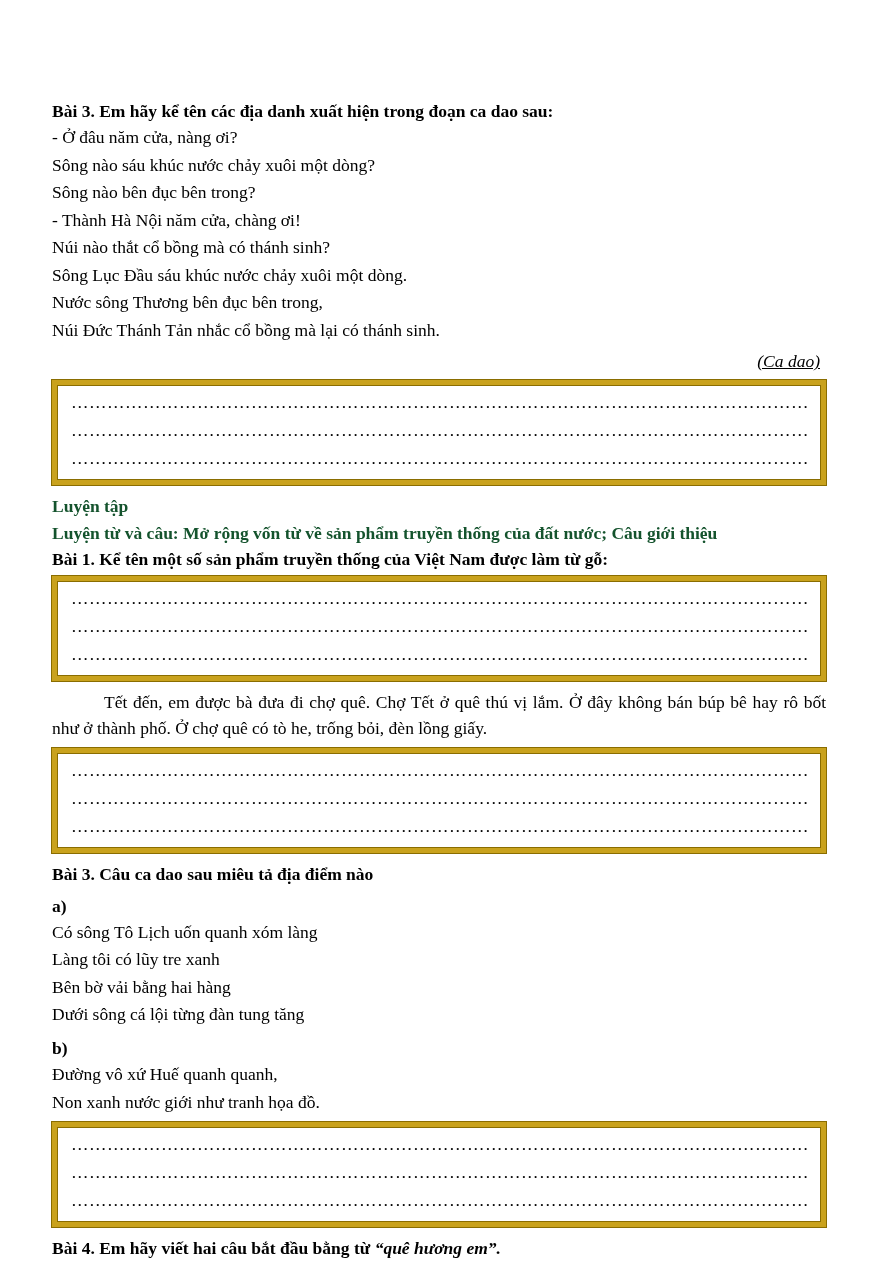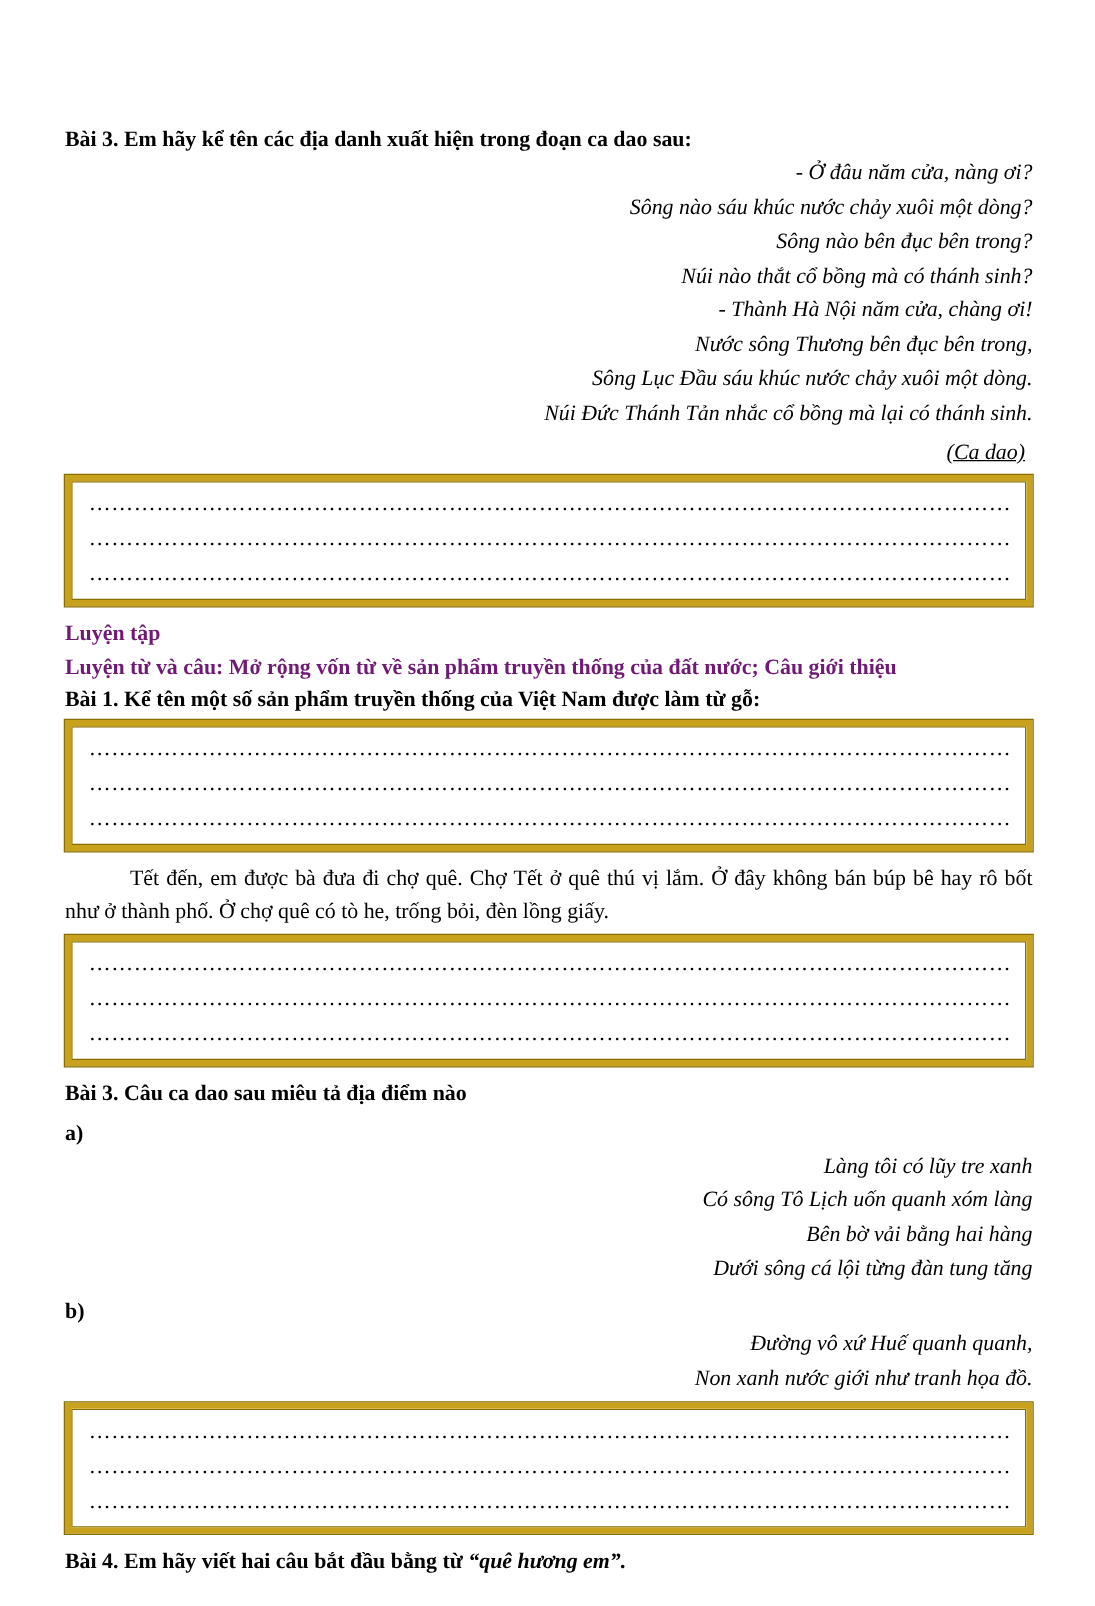--- a/index.html
+++ b/index.html
@@ -10,23 +10,23 @@
     padding:98px 50px 42px 52px;
     font-family:"Liberation Serif", serif;
     font-size:17.5px;
     line-height:1.5;
     color:#000;
     background:#fff;
     overflow:hidden;
   }
   p{margin:0;}
   .italic{font-style:italic;}
-  .center{text-align:right;font-style:italic;}
+  .center{text-align:left;}
   .right{text-align:right;text-decoration:underline;}
-  .blue{color:#701a75;font-weight:bold;}
+  .blue{color:#14532d;font-weight:bold;}
   .title{font-weight:bold;}
   .poem p{line-height:1.57;}
   .source{margin:4px 6px 6px 0;font-style:italic;}
   .answer-box{
     border:5px solid #c9a21d;
     outline:1px solid #8a6d00;
     box-shadow:inset 0 0 0 1px #8a6d00;
     margin:4px 0 8px 0;
     padding:3px 12px 8px 14px;
   }
@@ -47,24 +47,24 @@
 <body>
 
 <div class="page">
 
   <section>
     <p class="title" style="margin-top:0;">Bài 3. Em hãy kể tên các địa danh xuất hiện trong đoạn ca dao sau:</p>
     <div class="poem center">
       <p>- Ở đâu năm cửa, nàng ơi?</p>
       <p>Sông nào sáu khúc nước chảy xuôi một dòng?</p>
       <p>Sông nào bên đục bên trong?</p>
+      <p>- Thành Hà Nội năm cửa, chàng ơi!</p>
       <p>Núi nào thắt cổ bồng mà có thánh sinh?</p>
-      <p>- Thành Hà Nội năm cửa, chàng ơi!</p>
+      <p>Sông Lục Đầu sáu khúc nước chảy xuôi một dòng.</p>
       <p>Nước sông Thương bên đục bên trong,</p>
-      <p>Sông Lục Đầu sáu khúc nước chảy xuôi một dòng.</p>
       <p>Núi Đức Thánh Tản nhắc cổ bồng mà lại có thánh sinh.</p>
     </div>
     <p class="source right">(Ca dao)</p>
     <div class="answer-box">
       <p class="dots">………………………………………………………………………………………………………………………………………</p>
       <p class="dots">………………………………………………………………………………………………………………………………………</p>
       <p class="dots">………………………………………………………………………………………………………………………………………</p>
     </div>
   </section>
 
@@ -88,22 +88,22 @@
       <p class="dots">………………………………………………………………………………………………………………………………………</p>
       <p class="dots">………………………………………………………………………………………………………………………………………</p>
       <p class="dots">………………………………………………………………………………………………………………………………………</p>
     </div>
   </section>
 
   <section>
     <p class="title">Bài 3. Câu ca dao sau miêu tả địa điểm nào</p>
     <p class="sub-label">a)</p>
     <div class="poem center">
+      <p>Có sông Tô Lịch uốn quanh xóm làng</p>
       <p>Làng tôi có lũy tre xanh</p>
-      <p>Có sông Tô Lịch uốn quanh xóm làng</p>
       <p>Bên bờ vải bằng hai hàng</p>
       <p>Dưới sông cá lội từng đàn tung tăng</p>
     </div>
     <p class="sub-label">b)</p>
     <div class="poem center">
       <p>Đường vô xứ Huế quanh quanh,</p>
       <p>Non xanh nước giới như tranh họa đồ.</p>
     </div>
     <div class="answer-box gap-sm">
       <p class="dots">………………………………………………………………………………………………………………………………………</p>

